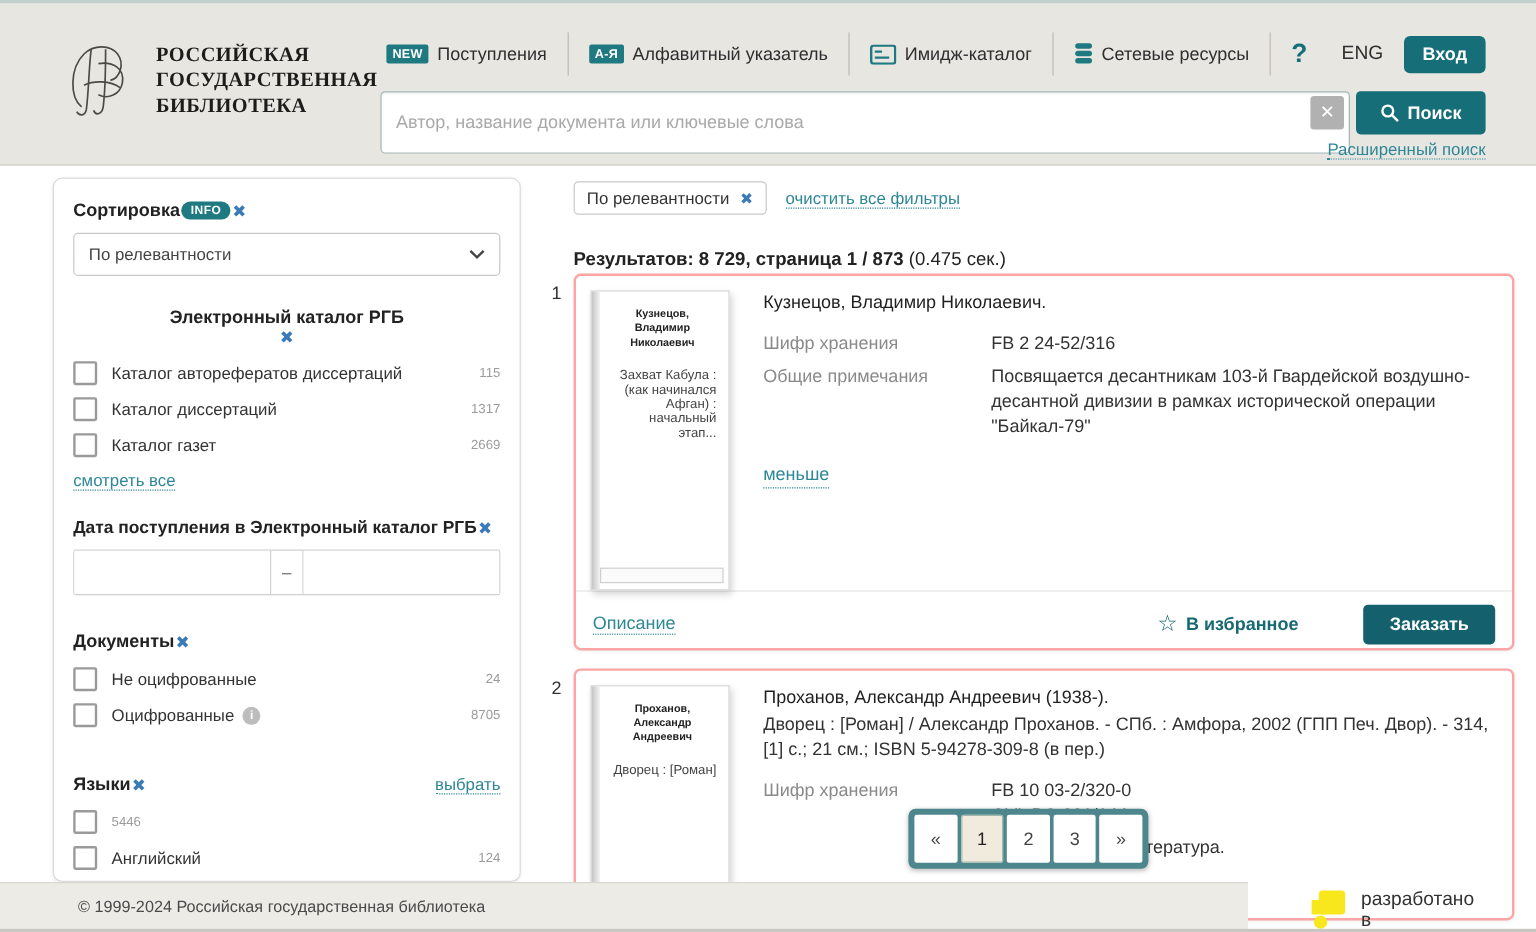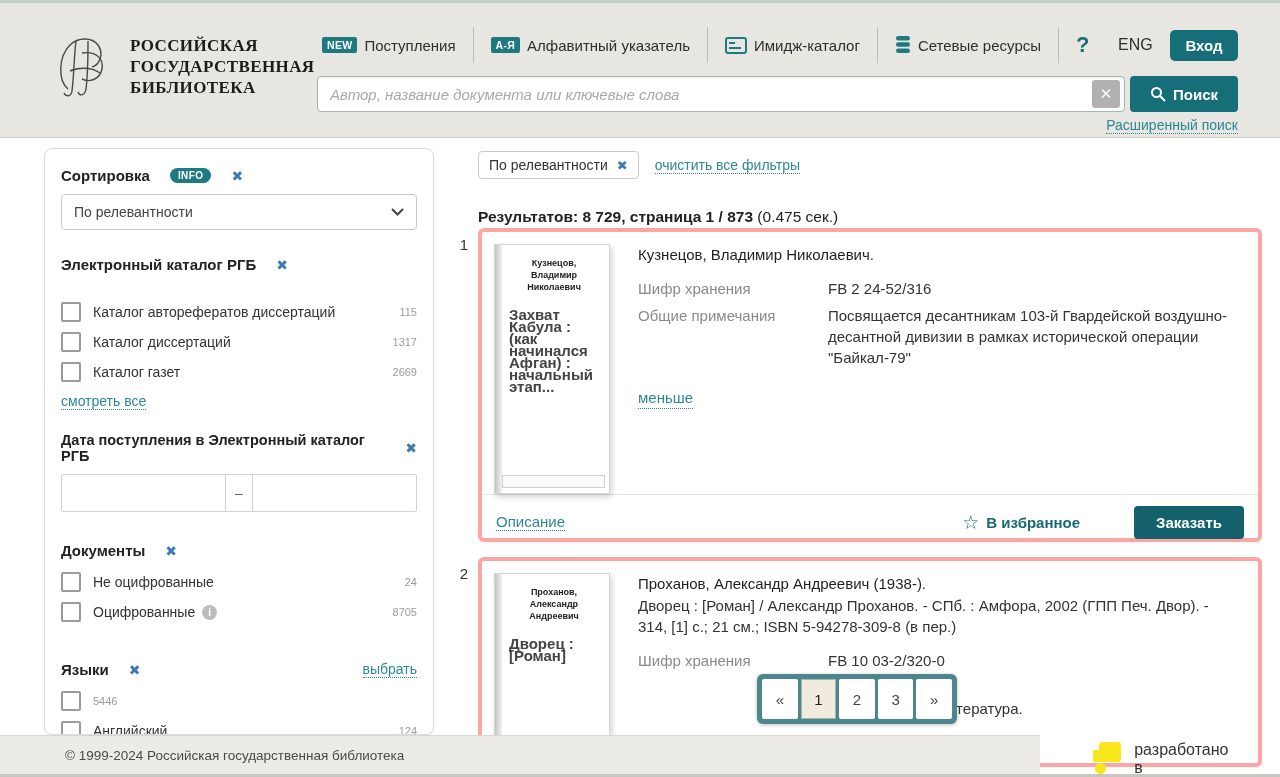--- a/index.html
+++ b/index.html
@@ -14,33 +14,33 @@
   .wordmark{position:absolute;top:32px;left:130px;font-weight:bold;font-size:17px;line-height:21px;letter-spacing:.4px;color:#1c1c1a;white-space:pre-line;font-family:"Liberation Serif","DejaVu Serif",serif;}
   .nav{position:absolute;top:22px;left:322px;height:40px;display:flex;align-items:center;}
   .nav-item{display:flex;align-items:center;gap:7px;font-size:15px;color:#2e2e2e;cursor:pointer;white-space:nowrap;}
   .nav-badge{background:#1e7a80;color:#fff;font-size:10.5px;font-weight:bold;padding:2px 5px;border-radius:2px;letter-spacing:.3px;}
   .nav-div{width:1px;height:36px;background:#bdbbb5;margin:0 17px;}
   .help-q{font-size:22px;font-weight:bold;color:#166e79;cursor:pointer;}
   .lang{position:absolute;top:33px;left:1118px;font-size:16px;color:#2e2e2e;cursor:pointer;}
   .login-btn{position:absolute;top:27px;left:1170px;width:68px;height:31px;background:#166e79;color:#fff;font-weight:bold;
     font-size:15px;border:none;border-radius:5px;cursor:pointer;}
   .search-wrap{position:absolute;top:73px;left:317px;width:808px;height:36px;}
-  .search-input{width:100%;height:36px;box-sizing:border-box;border:1px solid #a3b8b5;border-radius:4px;padding:0 40px 0 12px;
-    font-size:15px;color:#4d7c0f;background:#fff;box-shadow:inset 0 1px 2px rgba(0,0,0,.07);outline:none;font-family:inherit;font-style:italic;}
+  .search-input{width:100%;height:52px;box-sizing:border-box;border:1px solid #a3b8b5;border-radius:4px;padding:0 40px 0 12px;
+    font-size:15px;color:#4d7c0f;background:#fff;box-shadow:inset 0 1px 2px rgba(0,0,0,.07);outline:none;font-family:inherit;}
   .search-input::placeholder{color:#a9a9a9;}
   .search-clear{position:absolute;top:4px;right:5px;width:28px;height:28px;background:#b1b1b1;border:none;border-radius:3px;
     color:#fff;font-size:15px;line-height:28px;text-align:center;cursor:pointer;padding:0;}
   .search-btn{position:absolute;top:73px;left:1130px;width:108px;height:36px;background:#166e79;border:none;border-radius:4px;
     color:#fff;font-weight:bold;font-size:15px;cursor:pointer;display:flex;align-items:center;justify-content:center;gap:7px;}
   .adv-link{position:absolute;top:113px;left:1101px;width:137px;text-align:right;}
   .link-dotted{color:#2e8797;text-decoration:none;border-bottom:1px dotted #2e8797;font-size:14px;cursor:pointer;}
   
   .sidebar{position:absolute;top:148px;left:44px;width:390px;height:587px;background:#fff;border:1px solid #dcdcdc;border-radius:8px;
     box-shadow:0 1px 3px rgba(0,0,0,.07);box-sizing:border-box;padding:18px 16px;overflow:hidden;}
-  .side-title-row{display:flex;align-items:center;gap:20px;}
+  .side-title-row{display:flex;align-items:center;gap:1px;}
   .side-title{font-size:15px;font-weight:bold;color:#222;}
   .info-badge{background:#1e7a80;color:#fff;font-size:10px;font-weight:bold;padding:2px 8px;border-radius:9px;letter-spacing:.4px;}
   .x-blue{color:#3a7ab8;font-weight:bold;font-size:14px;cursor:pointer;line-height:1;}
   .sort-select{margin-top:10px;height:34px;border:1px solid #c8c8c8;border-radius:4px;display:flex;align-items:center;
     justify-content:space-between;padding:0 12px;font-size:14px;color:#444;cursor:pointer;background:#fff;}
   .side-section{margin-top:26px;}
   .check-row{display:flex;align-items:center;height:30px;cursor:pointer;}
   .cb{width:16px;height:16px;border:2px solid #9a9a9a;border-radius:2px;background:#fff;margin-right:12px;flex:none;}
   .check-lbl{font-size:14px;color:#333;flex:1;display:flex;align-items:center;gap:7px;}
   .check-cnt{font-size:11px;color:#9b9b9b;text-align:right;}
@@ -51,37 +51,37 @@
   .date-input{border:none;outline:none;flex:1;min-width:0;font-size:14px;padding:0 8px;font-family:inherit;}
   .date-sep{width:26px;border-left:1px solid #d0d0d0;border-right:1px solid #d0d0d0;display:flex;align-items:center;
     justify-content:center;color:#666;font-size:14px;flex:none;}
   .lang-head{display:flex;align-items:center;justify-content:space-between;}
   
   .chip-row{position:absolute;top:151px;left:478px;display:flex;align-items:center;gap:16px;}
   .chip{display:flex;align-items:center;gap:9px;border:1px solid #c9c9c9;border-radius:4px;background:#fff;height:26px;
     padding:0 10px;font-size:14px;color:#333;cursor:pointer;}
   .summary{position:absolute;top:208px;left:478px;font-size:15.5px;color:#222;}
   .summary b{font-weight:bold;}
-  .res-card{position:absolute;left:478px;width:784px;background:#fff;border:4px solid #fca5a5;border-radius:6px;
+  .res-card{position:absolute;left:478px;width:784px;background:#fff;border:2px solid #fca5a5;border-radius:6px;
     box-shadow:0 1px 3px rgba(0,0,0,.06);box-sizing:border-box;display:flex;flex-direction:column;}
   .card1{top:228px;height:314px;}
   .card2{top:557px;height:210px;overflow:hidden;}
   .res-num{position:absolute;width:22px;text-align:right;font-size:15px;color:#333;}
   .num1{top:236px;left:446px;}
   .num2{top:565px;left:446px;}
   .res-body{flex:1;display:flex;padding:12px 16px 0 10px;}
   .cover-col{width:137px;flex:none;}
   .book{width:116px;box-sizing:border-box;background:#fff;border:1px solid #d6d6d6;box-shadow:2px 3px 6px rgba(0,0,0,.18);
     position:relative;padding:12px 10px 24px 14px;margin-left:2px;}
   .book:before{content:"";position:absolute;left:0;top:0;bottom:0;width:7px;background:linear-gradient(90deg,#c4c4c4,#f3f3f3);}
   .book:after{content:"";position:absolute;left:7px;right:4px;bottom:5px;height:11px;background:#fbfbfb;border:1px solid #cfcfcf;}
   .book1{height:250px;}
   .book2{height:220px;}
   .book-author{font-size:9px;font-weight:bold;color:#222;text-align:center;line-height:12px;margin-bottom:16px;}
-  .book-title{font-size:15px;color:#444;text-align:left;line-height:12px;font-weight:bold;}
+  .book-title{font-size:11px;color:#444;text-align:right;line-height:12px;}
   .info-col{flex:1;padding-left:9px;font-size:15px;line-height:21px;color:#333;max-width:612px;}
   .res-author{font-weight:normal;color:#1f1f1f;margin-bottom:1px;}
   .res-desc b{font-weight:bold;}
   .fields{margin-top:13px;}
   .field{display:flex;margin-bottom:6px;}
   .flabel{width:190px;flex:none;color:#8a8a8a;}
   .fvalue{flex:1;max-width:412px;}
   .less-link{display:inline-block;margin-top:13px;}
   .link-md{font-size:15px;}
   .card-foot{height:54px;flex:none;border-top:1px solid #e4e4e4;display:flex;align-items:center;padding:0 14px;gap:28px;}
@@ -197,21 +197,21 @@
   <div class="sort-select">
     <span>По релевантности</span>
     <span>
       <svg width="13" height="8" viewBox="0 0 13 8">
           <path d="M1 1 L6.5 6.5 L12 1" fill="none" stroke="#444" stroke-width="2"></path>
         </svg>
     </span>
   </div>
 
   <div class="side-section">
-    <div class="side-title-row" style="margin-bottom:24px;">
+    <div class="side-title-row" style="margin-bottom:8px;flex-direction:column;">
       <span class="side-title">Электронный каталог РГБ</span>
       <span class="x-blue">✖</span>
     </div>
     <div class="check-row">
       <span class="cb"></span>
       <span class="check-lbl">Каталог авторефератов диссертаций</span>
       <span class="check-cnt">115</span>
     </div>
     <div class="check-row">
       <span class="cb"></span>

